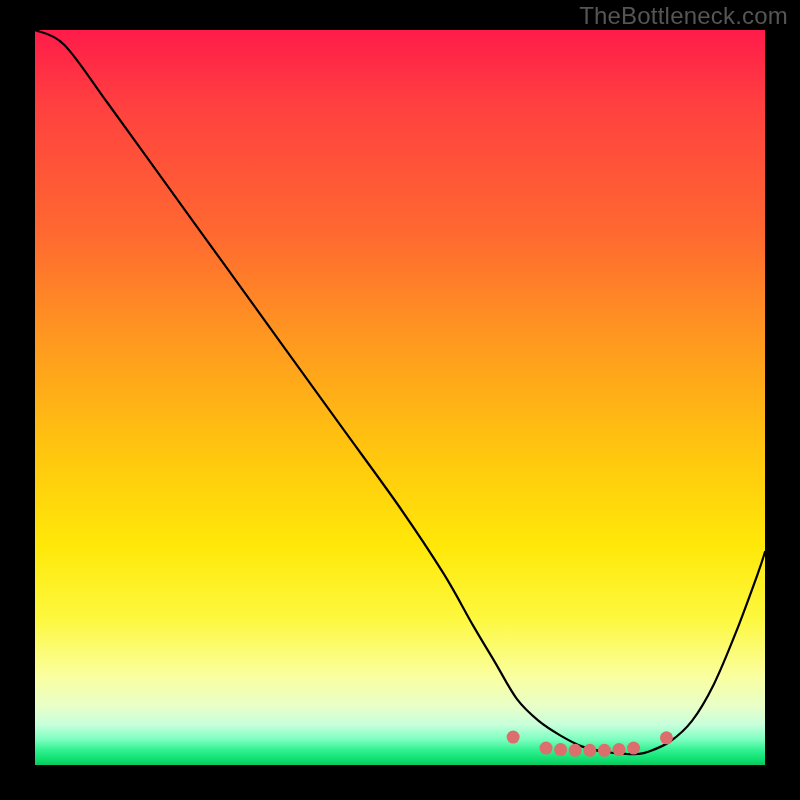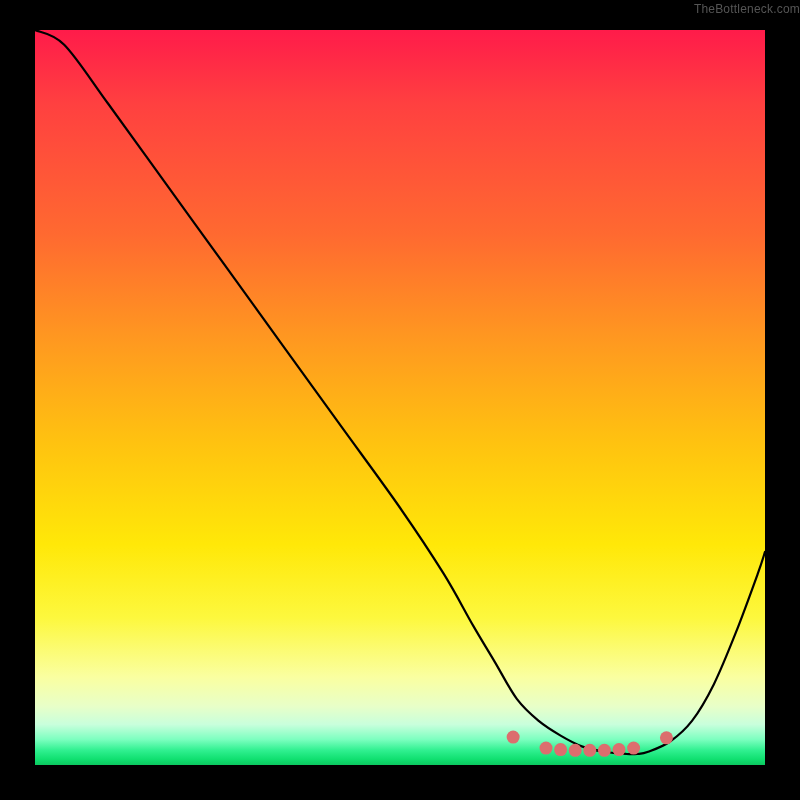--- a/index.html
+++ b/index.html
@@ -13,23 +13,23 @@
   }
   .stage {
     position: relative;
     width: 800px;
     height: 800px;
     background: #000;
   }
   .watermark {
     position: absolute;
     top: 2px;
-    right: 0;
+    right: 12px;
     color: #555;
-    font-size: 12px;
+    font-size: 24px;
     font-weight: 500;
     z-index: 10;
     pointer-events: none;
     letter-spacing: 0.2px;
   }
   .plot {
     position: absolute;
     left: 35px;
     top: 30px;
     width: 730px;

